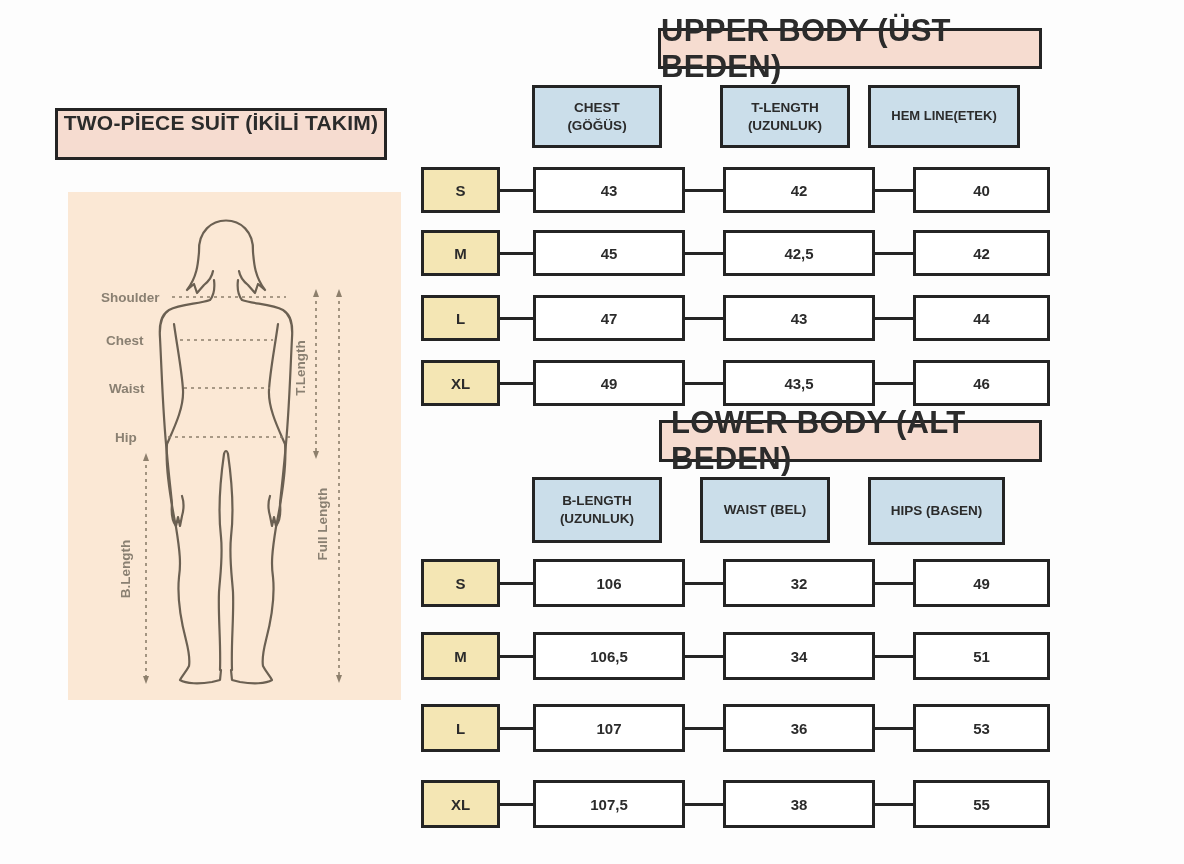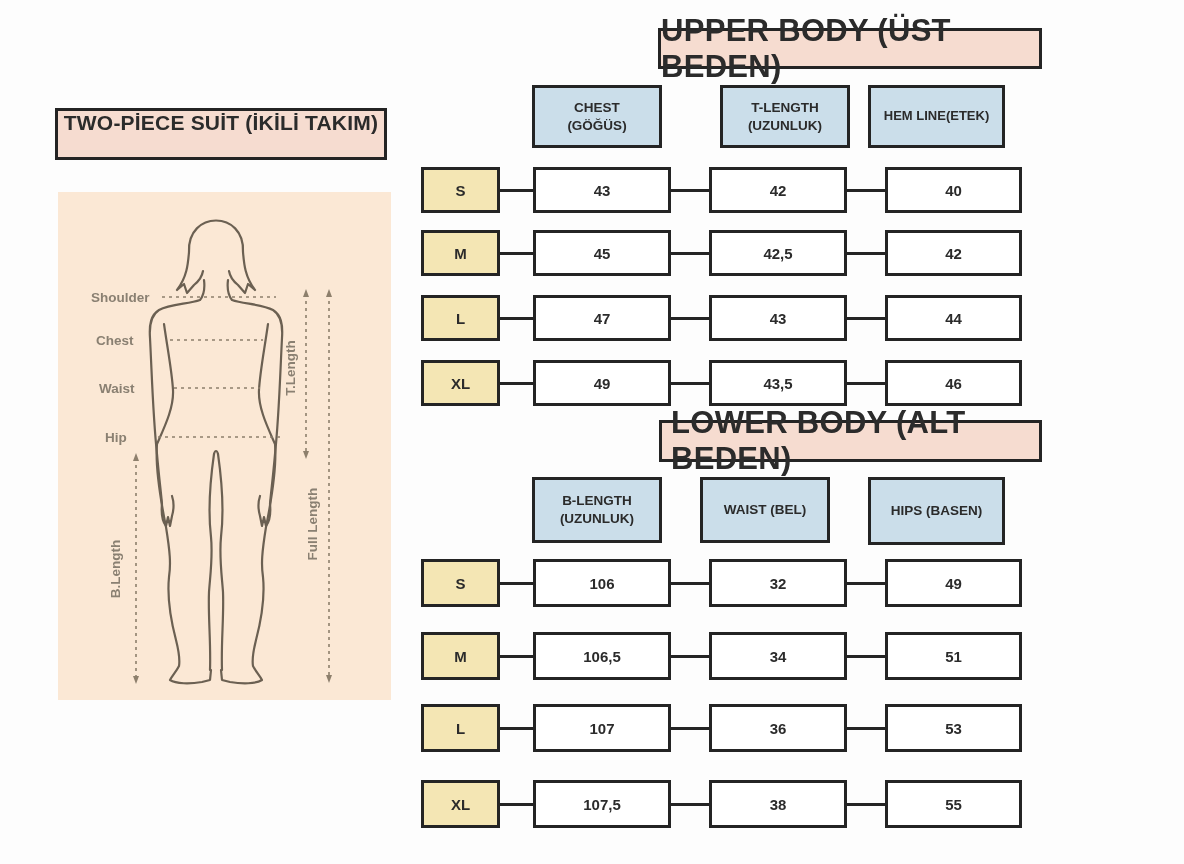--- a/index.html
+++ b/index.html
@@ -20,21 +20,21 @@
     color:var(--ink);
     overflow:hidden;
   }
   .title-box{
     position:absolute;left:55px;top:108px;width:332px;height:52px;
     background:var(--pink);border:3px solid var(--border);
     display:flex;justify-content:center;
     font-weight:bold;font-size:21px;letter-spacing:.2px;
   }
   .diagram{
-    position:absolute;left:58px;top:192px;width:333px;height:508px;
+    position:absolute;left:68px;top:192px;width:333px;height:508px;
     background:var(--peach);
   }
   .diagram svg{width:100%;height:100%;display:block;}
   .section-header{
     position:absolute;height:41px;
     background:var(--pink);border:3px solid var(--border);
     display:flex;align-items:center;justify-content:center;
     font-weight:bold;font-size:31px;letter-spacing:.3px;
   }
   .hdr-upper{left:658px;top:28px;width:384px;}
@@ -55,21 +55,21 @@
     background:var(--yellow);border:3px solid var(--border);
     display:flex;align-items:center;justify-content:center;
     font-weight:bold;font-size:15px;flex:0 0 auto;
   }
   .vbox{
     height:100%;
     background:#ffffff;border:3px solid var(--border);
     display:flex;align-items:center;justify-content:center;
     font-weight:bold;font-size:15px;flex:0 0 auto;
   }
-  .w1{width:138px;}
+  .w1{width:152px;}
   .w2{width:137px;}
   .conn{height:3px;background:var(--border);flex:0 0 auto;}
   .c1{width:33px;}
   .c2{width:38px;}
 </style>
 </head>
 <body>
 
 <div class="title-box">
   <span>TWO-PİECE SUİT (İKİLİ TAKIM)</span>
@@ -131,21 +131,21 @@
 </div>
 
 <div class="col-hdr" style="left:532px;top:85px;width:130px;">
   <span class="hdr-line">CHEST</span>
   <span class="hdr-line">(GÖĞÜS)</span>
 </div>
 <div class="col-hdr" style="left:700px;top:85px;width:130px;margin-left:20px;">
   <span class="hdr-line">T-LENGTH</span>
   <span class="hdr-line">(UZUNLUK)</span>
 </div>
-<div class="col-hdr" style="left:868px;top:85px;width:137px;font-size:13px;">
+<div class="col-hdr" style="left:868px;top:85px;width:152px;font-size:13px;">
   <span class="hdr-line">HEM LINE(ETEK)</span>
 
 </div>
 
 <div class="t-row" style="top:167px;">
   <div class="size-box">S</div>
   <div class="conn c1"></div>
   <div class="vbox w1">43</div>
   <div class="conn c2"></div>
   <div class="vbox w1">42</div>

